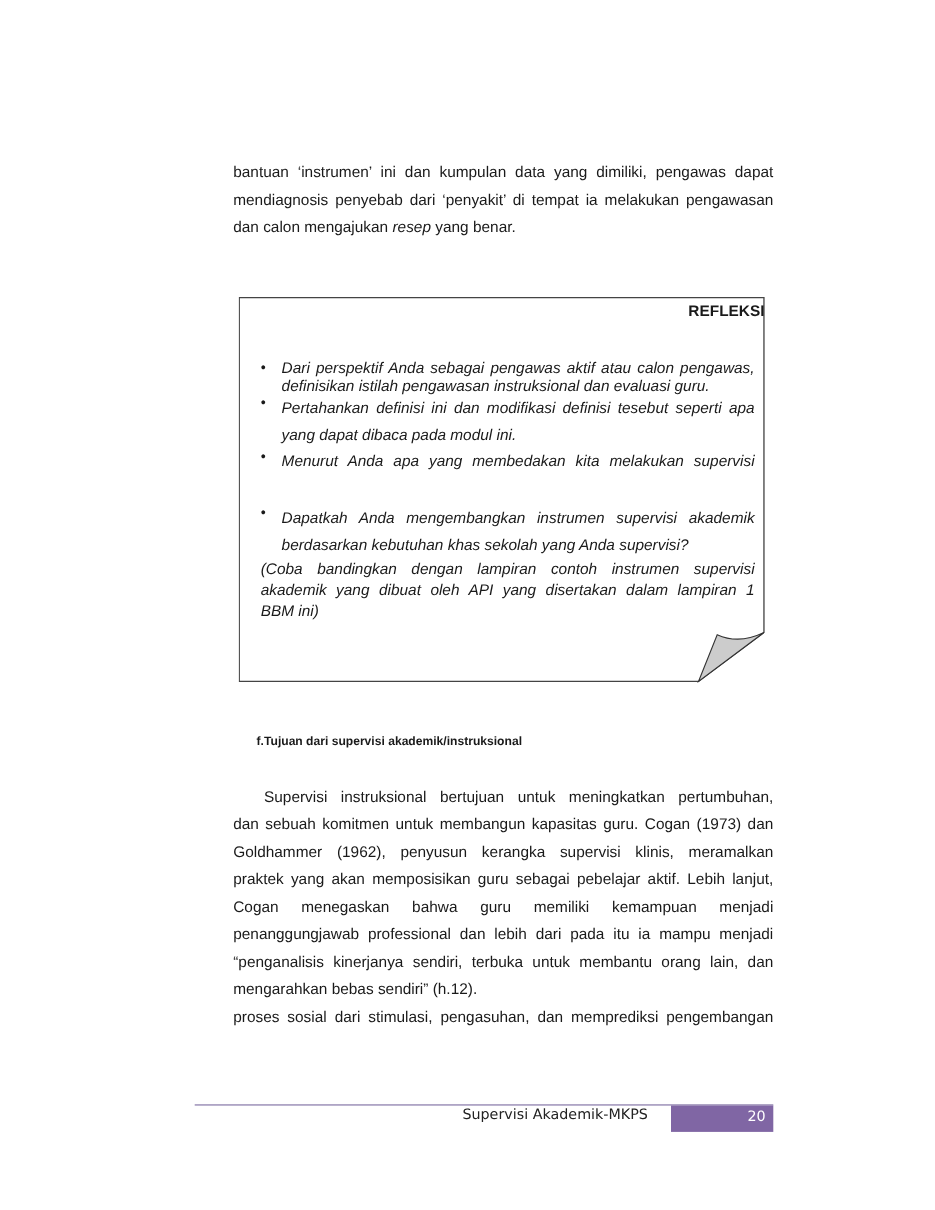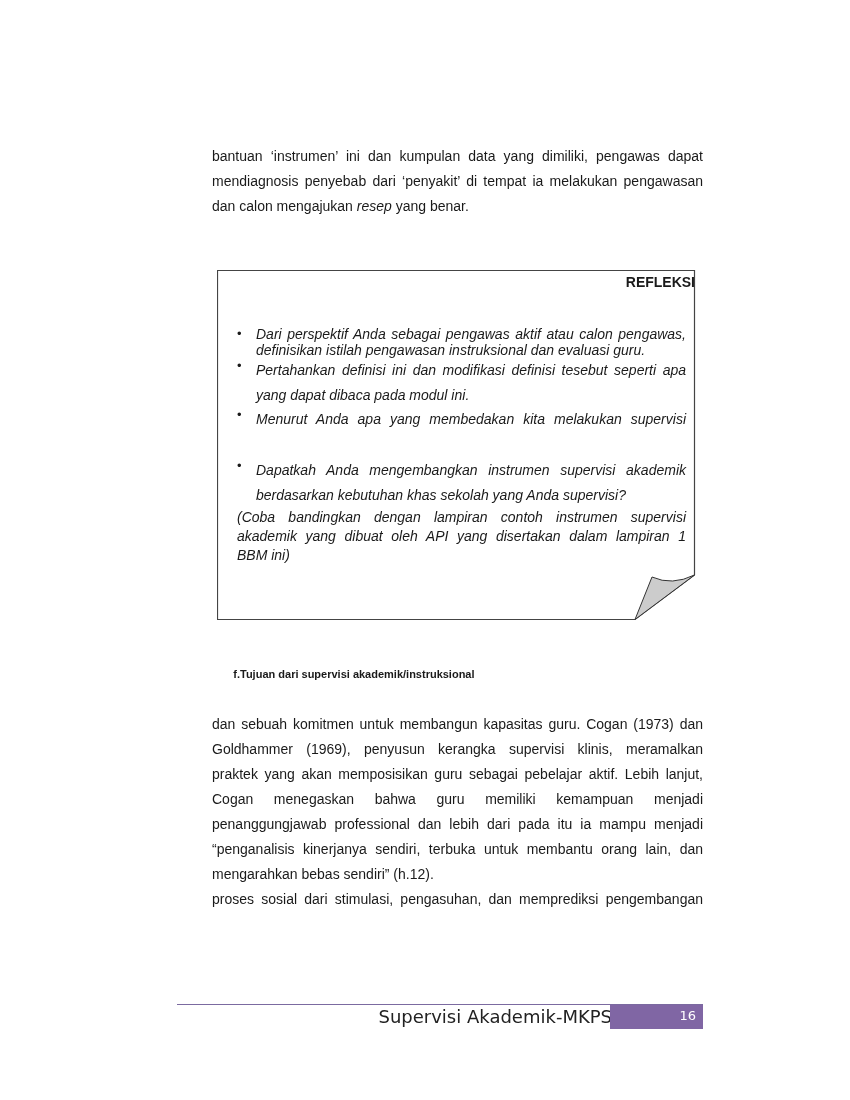--- a/index.html
+++ b/index.html
@@ -29,22 +29,22 @@
   .note .line { display: block; text-align: justify; text-align-last: justify; white-space: nowrap; }
   .note .line.last { text-align-last: left; }
 
   #section-heading { position: absolute; left: 212px; top: 668px; font-weight: bold; font-size: 11px; text-align: right; }
   #section-heading .num { display: inline-block; width: 28px; }
 
   #body1 { top: 712px; }
 
   
   #footer-rule { position: absolute; left: 177px; top: 1004px; width: 526px; height: 1px; background: #7b6aa0; }
-  #footer-title { position: absolute; left: 308px; top: 1006px; width: 304px; text-align: right;
-                  font-family: "DejaVu Sans", sans-serif; font-size: 18px; color: #222; }
+  #footer-title { position: absolute; left: 285px; top: 1006px; width: 304px; text-align: right;
+                  font-family: "DejaVu Sans", sans-serif; font-size: 13px; color: #222; }
   #footer-page { position: absolute; left: 610px; top: 1005px; width: 93px; height: 24px; background: #8066a4;
                  color: #ffffff; font-family: "DejaVu Sans", sans-serif; font-size: 13px; text-align: right;
                  box-sizing: border-box; padding-right: 7px; line-height: 22px; }
 </style>
 </head>
 <body>
 
 <div id="intro" class="para">
   <span class="line">bantuan ‘instrumen’ ini dan kumpulan data yang dimiliki, pengawas dapat</span>
   <span class="line">mendiagnosis penyebab dari ‘penyakit’ di tempat ia melakukan pengawasan</span>
@@ -93,25 +93,26 @@
   <span class="line">(Coba bandingkan dengan lampiran contoh instrumen supervisi</span>
   <span class="line">akademik yang dibuat oleh API yang disertakan dalam lampiran 1</span>
   <span class="line last">BBM ini)</span>
 </div>
 
 <div id="section-heading">
   <span class="num">f.</span><span>Tujuan dari supervisi akademik/instruksional</span>
 </div>
 
 <div id="body1" class="para">
+  <span class="line indent">Supervisi instruksional bertujuan untuk meningkatkan pertumbuhan,</span>
   <span class="line">dan sebuah komitmen untuk membangun kapasitas guru.  Cogan (1973) dan</span>
-  <span class="line">Goldhammer (1969), penyusun kerangka supervisi klinis, meramalkan</span>
+  <span class="line">Goldhammer (1962), penyusun kerangka supervisi klinis, meramalkan</span>
   <span class="line">praktek yang akan memposisikan guru sebagai pebelajar aktif.  Lebih lanjut,</span>
   <span class="line">Cogan menegaskan bahwa guru memiliki kemampuan menjadi</span>
   <span class="line">penanggungjawab professional dan lebih dari pada itu ia mampu menjadi</span>
   <span class="line">“penganalisis kinerjanya sendiri, terbuka untuk membantu orang lain, dan</span>
   <span class="line last">mengarahkan bebas sendiri” (h.12).</span>
   <span class="line">proses sosial dari stimulasi, pengasuhan, dan memprediksi pengembangan</span>
 </div>
 
 <div id="footer-rule"></div>
 <div id="footer-title">Supervisi Akademik-MKPS</div>
-<div id="footer-page" style="background: rgb(128, 102, 164);">16</div>
+<div id="footer-page" style="background: rgb(128, 102, 164);">20</div>
 
 </body></html>

